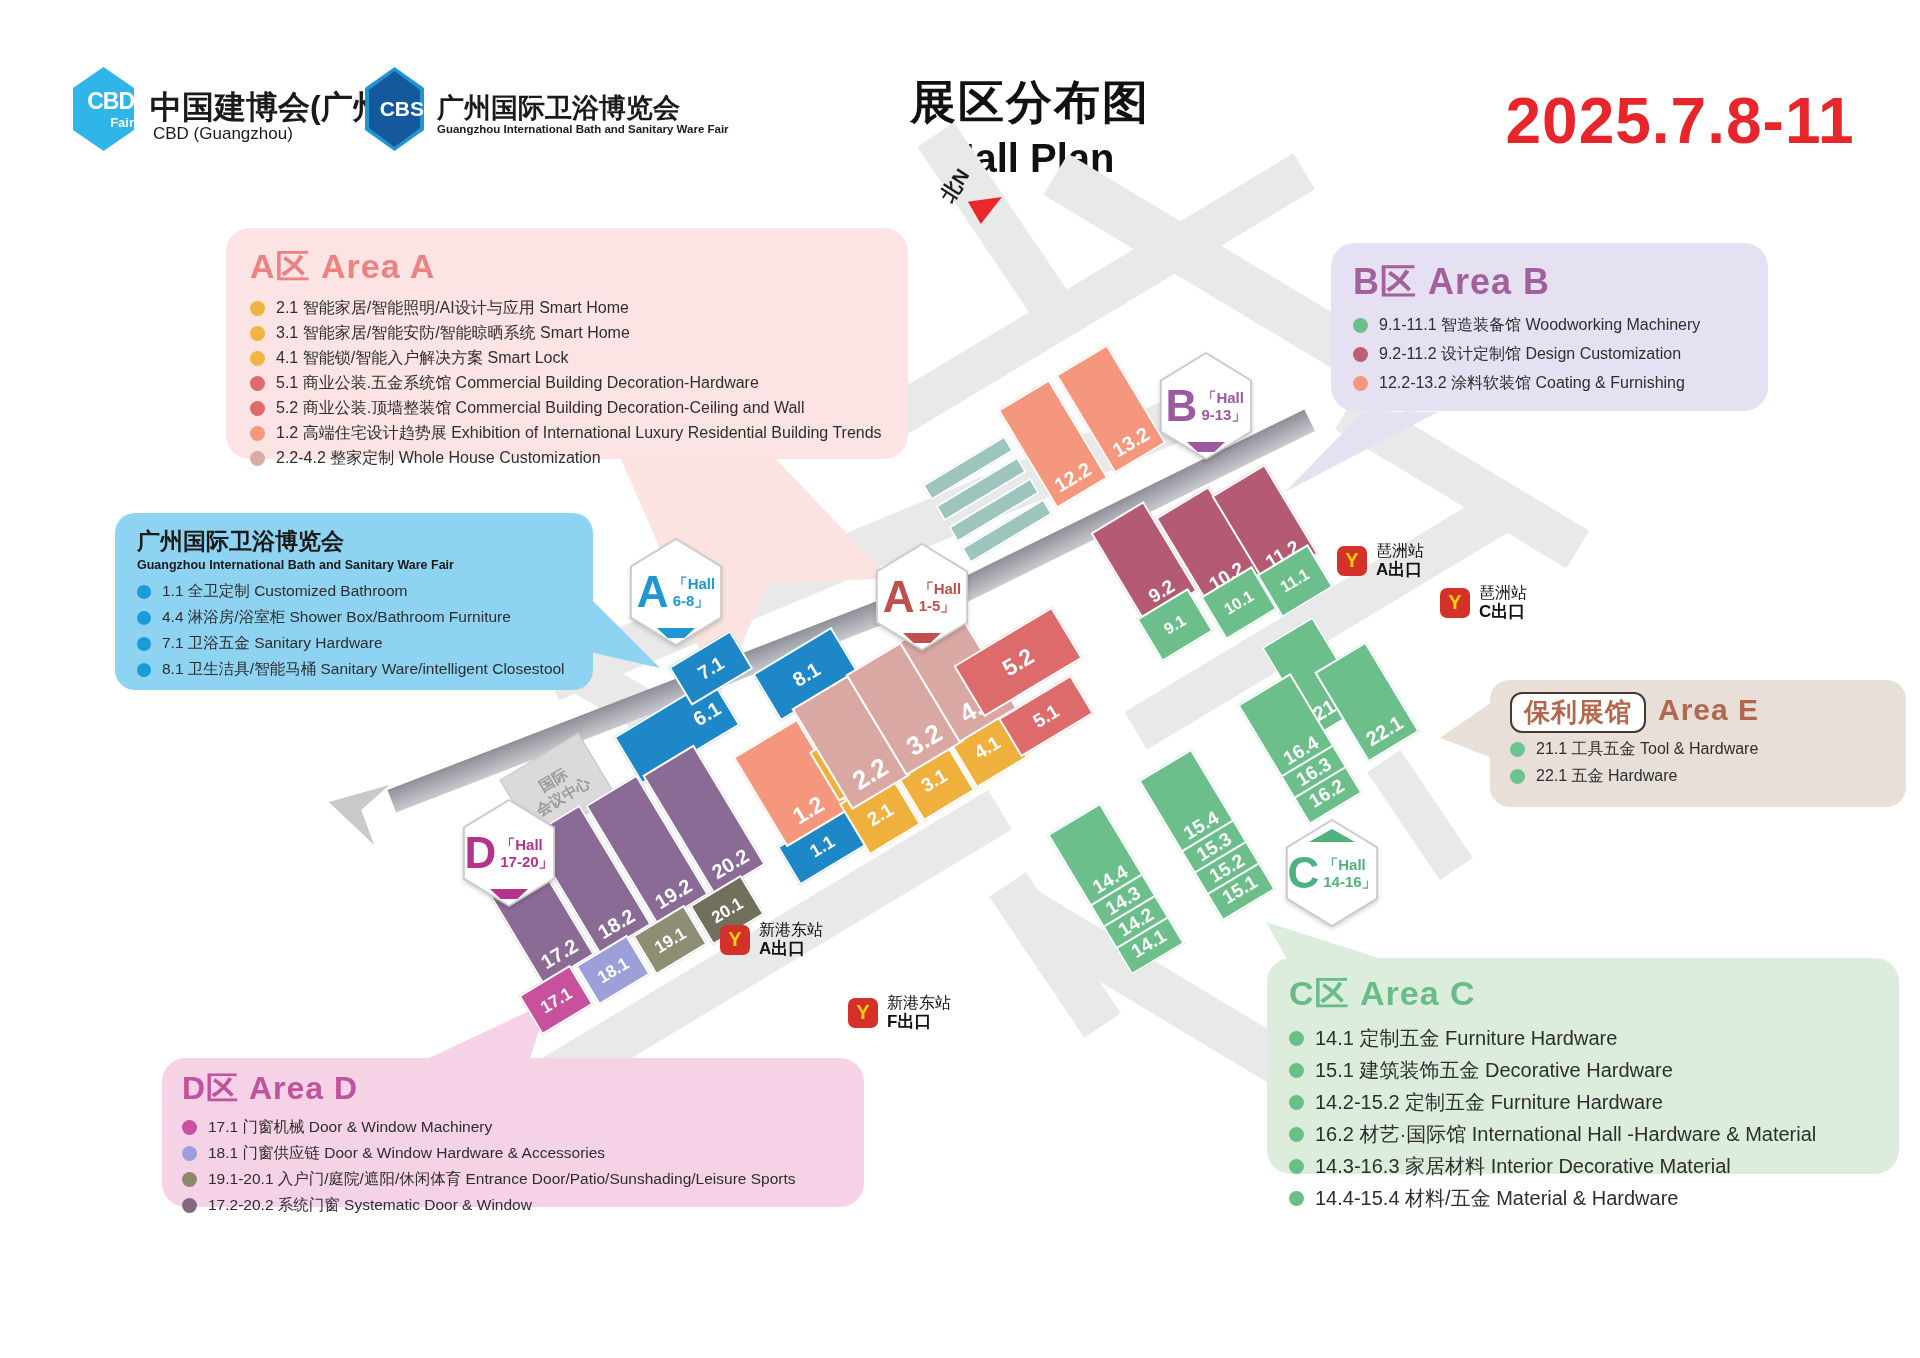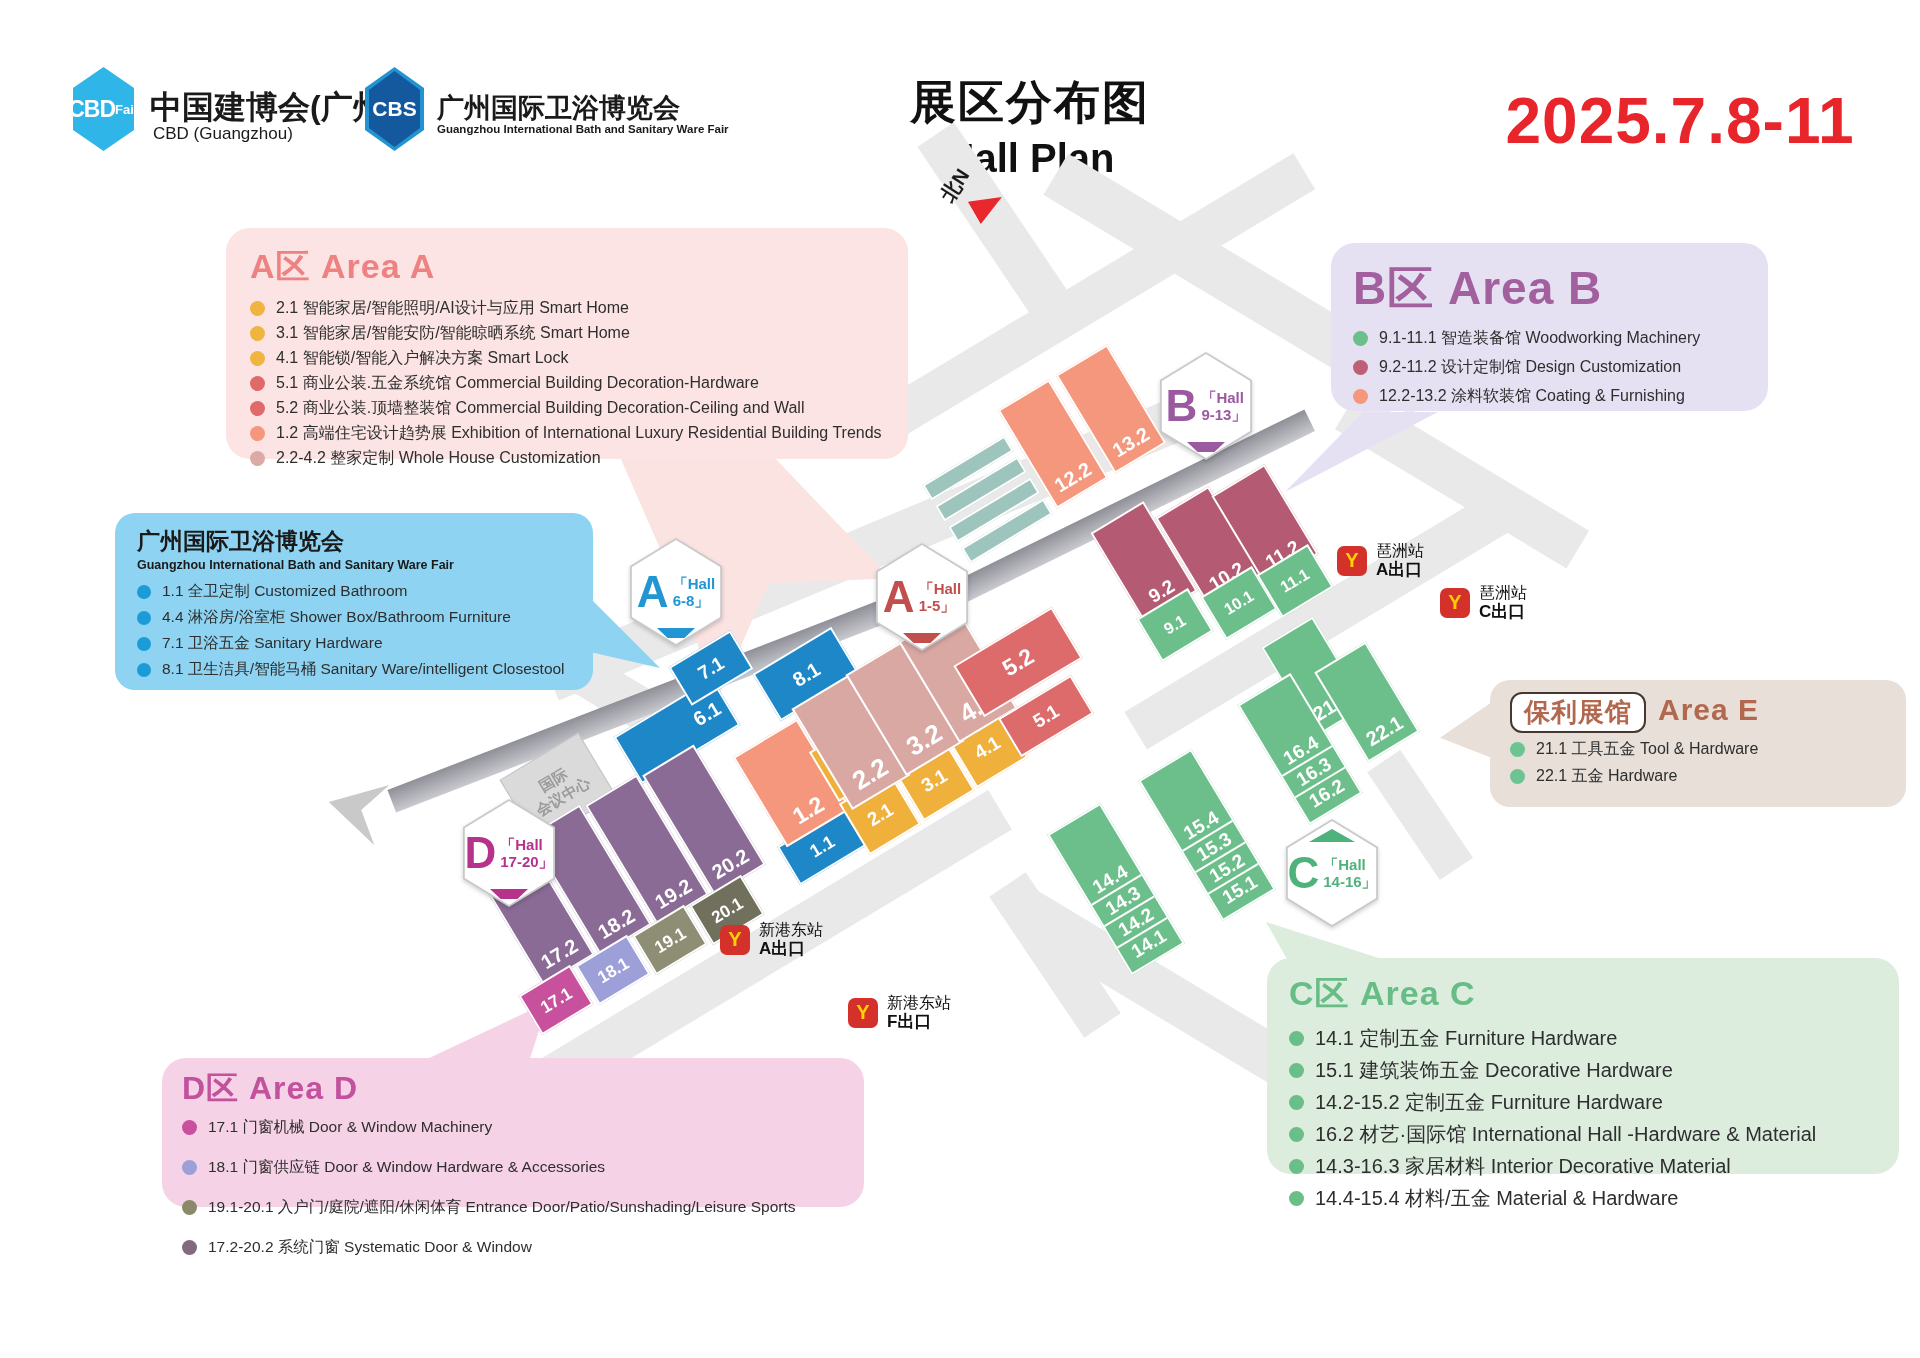--- a/index.html
+++ b/index.html
@@ -1,21 +1,21 @@
 <!DOCTYPE html>
 <html><head>
 <meta charset="utf-8">
 <style>
   html,body{margin:0;padding:0;background:#fff;}
   #stage{position:relative;width:1920px;height:1358px;background:#fff;overflow:hidden;
          font-family:"Liberation Sans","DejaVu Sans",sans-serif;}
 
   
   .hexlogo{position:absolute;clip-path:polygon(50% 0,100% 25%,100% 75%,50% 100%,0 75%,0 25%);
-           display:flex;flex-direction:row;align-items:center;justify-content:center;color:#fff;}
+           display:flex;flex-direction:column;align-items:flex-end;justify-content:center;color:#fff;}
   #logo-cbd{left:73px;top:67px;width:61px;height:84px;background:#2fb5e8;}
   #logo-cbd .l1{font-size:23px;font-weight:bold;letter-spacing:-1px;}
   #logo-cbd .l2{font-size:13px;font-weight:bold;}
   #logo-cbs{left:365px;top:67px;width:59px;height:84px;background:#2394d2;}
   #logo-cbs .inhex{position:absolute;inset:4px;background:#14599e;clip-path:polygon(50% 0,100% 25%,100% 75%,50% 100%,0 75%,0 25%);}
   #logo-cbs .l1{position:relative;font-size:21px;font-weight:bold;}
   .hdr-cn{position:absolute;font-weight:bold;color:#1a1a1a;}
   .hdr-en{position:absolute;color:#1a1a1a;}
   #t1cn{left:150px;top:86px;font-size:32px;}
   #t1en{left:153px;top:124px;font-size:17px;}
@@ -90,31 +90,31 @@
 
   #area-box-0{left:226px;top:228px;width:682px;height:231px;padding:16px 0 0 24px;}
   #area-box-0 .atitle{font-size:34px;}
   #area-box-0 .legend-items{gap:4px;font-size:16px;}
   #area-box-1{left:115px;top:513px;width:478px;height:177px;padding:13px 0 0 22px;border-radius:20px;}
   #area-box-1 .atitle{font-size:23px;margin-bottom:0;letter-spacing:0;}
   #area-box-1 .asub{font-size:12.5px;margin:1px 0 9px;}
   #area-box-1 .legend-items{gap:5px;font-size:15.5px;}
   #area-box-1 .dot{width:14px;height:14px;}
   #area-box-2{left:1331px;top:243px;width:437px;height:168px;padding:15px 0 0 22px;}
-  #area-box-2 .atitle{font-size:46px;}
+  #area-box-2 .atitle{font-size:36px;}
   #area-box-2 .legend-items{gap:8px;font-size:16px;}
   #area-box-3{left:1490px;top:680px;width:416px;height:127px;padding:12px 0 0 20px;border-radius:20px;}
   #area-box-3 .atitle{font-size:30px;margin-bottom:6px;}
   #area-box-3 .legend-items{gap:6px;font-size:16px;}
   #area-box-4{left:1267px;top:958px;width:632px;height:216px;padding:13px 0 0 22px;}
   #area-box-4 .atitle{font-size:34px;}
   #area-box-4 .legend-items{gap:5px;font-size:20px;}
   #area-box-5{left:162px;top:1058px;width:702px;height:149px;padding:9px 0 0 20px;}
   #area-box-5 .atitle{font-size:32px;margin-bottom:6px;}
-  #area-box-5 .legend-items{gap:19px;font-size:15.5px;}
+  #area-box-5 .legend-items{gap:5px;font-size:15.5px;}
 </style>
 </head>
 <body>
 
 <div id="stage">
 
   <div class="hexlogo" id="logo-cbd">
     <span class="l1">CBD</span>
     <span class="l2">Fair</span>
   </div>

